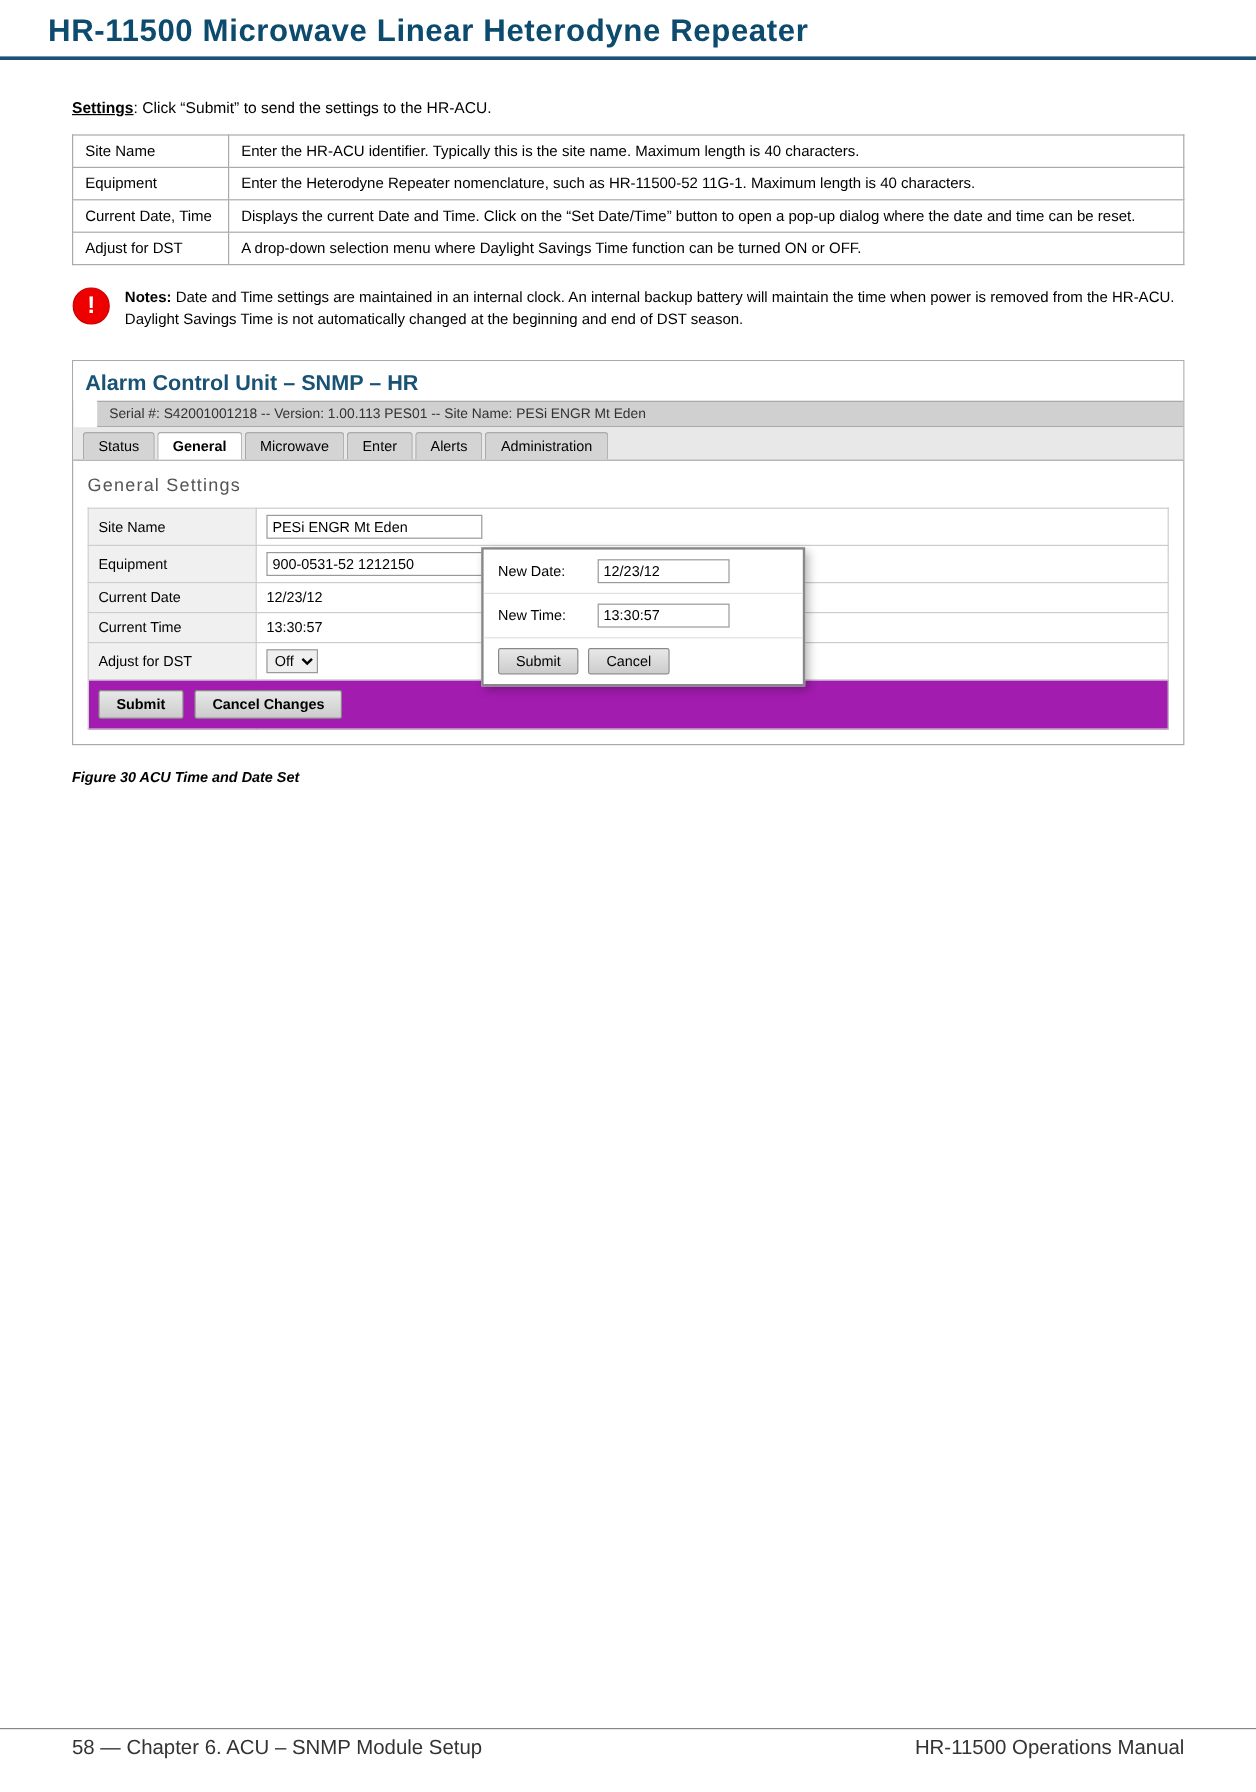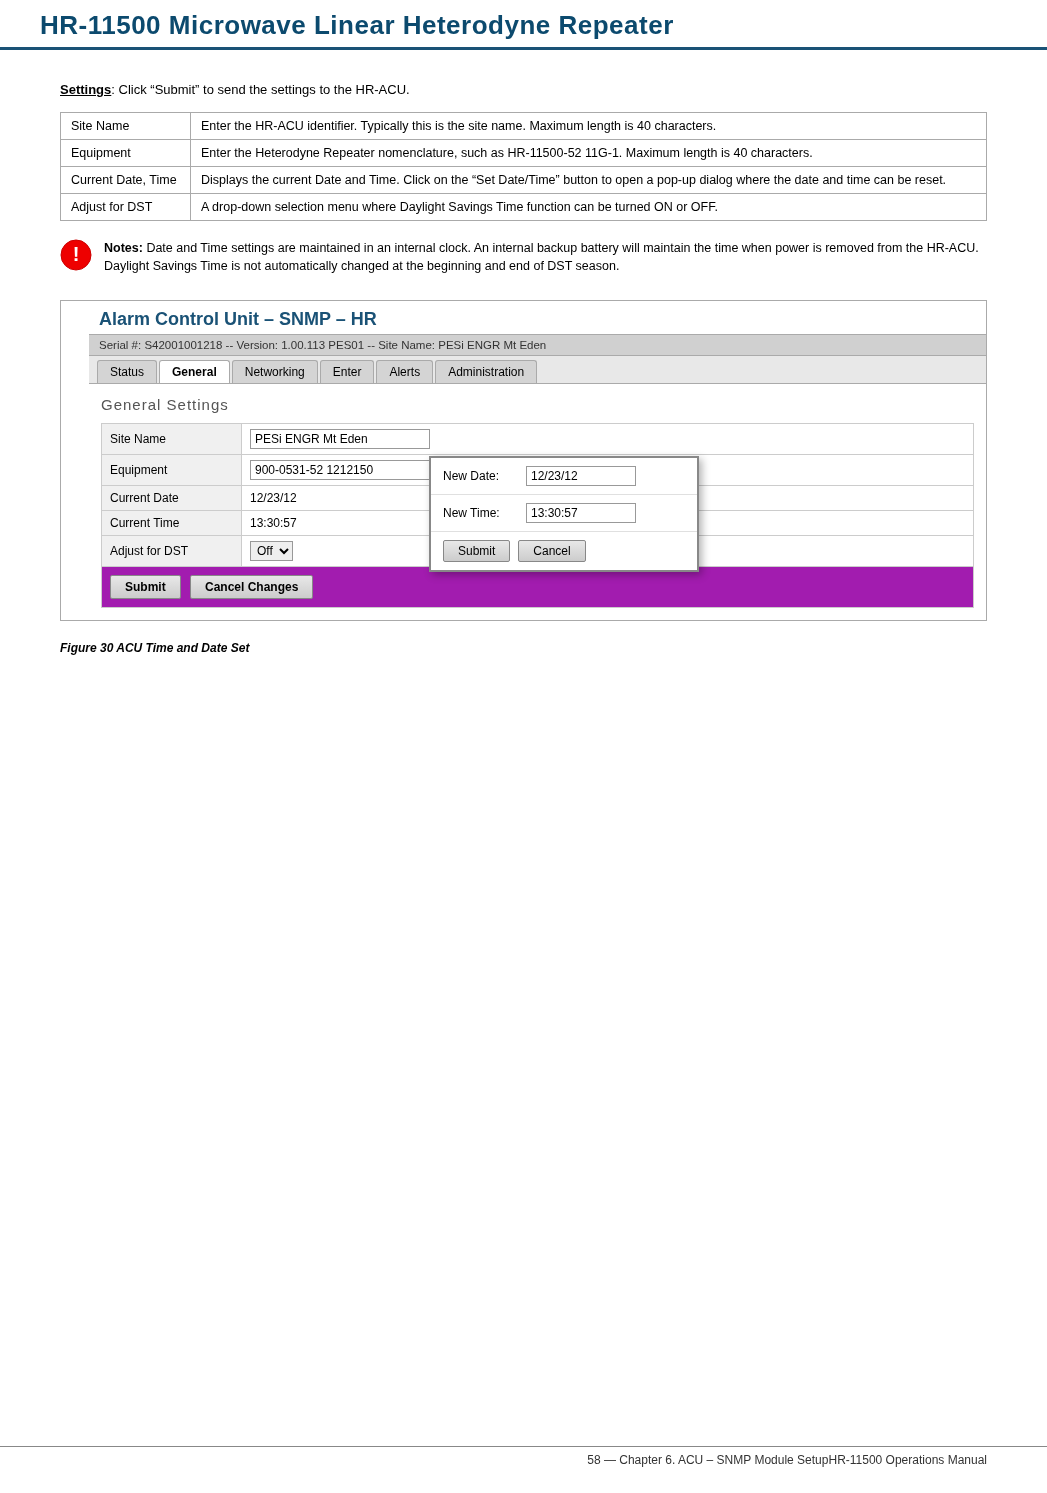--- a/index.html
+++ b/index.html
@@ -72,38 +72,38 @@
     }
     .notes-text strong {
       font-weight: bold;
     }
 
     
     .acu-box {
       border: 1px solid #aaa;
       margin-bottom: 20px;
       font-size: 12px;
-      padding-left: 28px;
     }
     .acu-title-bar {
       background: #fff;
       padding: 8px 10px 4px 10px;
     }
     .acu-title {
       font-size: 18px;
       font-weight: bold;
       color: #1a5276;
     }
     .acu-serial-bar {
       background: #d0d0d0;
       padding: 4px 10px;
       font-size: 11.5px;
       color: #333;
       border-top: 1px solid #aaa;
       border-bottom: 1px solid #aaa;
+      margin-left: 20px;
     }
 
     
     .acu-tabs {
       display: flex;
       background: #e8e8e8;
       border-bottom: 1px solid #aaa;
       padding: 4px 8px 0 8px;
       gap: 2px;
     }
@@ -238,22 +238,22 @@
 
     
     .page-footer {
       position: absolute;
       bottom: 20px;
       left: 0;
       right: 0;
       padding: 6px 60px;
       border-top: 1px solid #888;
       display: flex;
-      justify-content: flex-end;
-      font-size: 12px;
+      justify-content: space-between;
+      font-size: 17px;
       color: #333;
     }
 
     
     .warning-circle {
       width: 32px;
       height: 32px;
     }
   </style>
 </head>
@@ -304,21 +304,21 @@
 
   <div class="acu-box">
     <div class="acu-title-bar">
       <span class="acu-title">Alarm Control Unit – SNMP – HR</span>
     </div>
     <div class="acu-serial-bar">Serial #: S42001001218   --   Version: 1.00.113 PES01   --   Site Name:  PESi ENGR Mt Eden</div>
 
     <div class="acu-tabs">
       <div class="acu-tab">Status</div>
       <div class="acu-tab active">General</div>
-      <div class="acu-tab">Networking</div>
+      <div class="acu-tab">Microwave</div>
       <div class="acu-tab">Enter</div>
       <div class="acu-tab">Alerts</div>
       <div class="acu-tab">Administration</div>
     </div>
 
     <div class="acu-body">
       <div class="general-settings-title">General Settings</div>
 
       <table class="form-table">
         <tbody>

